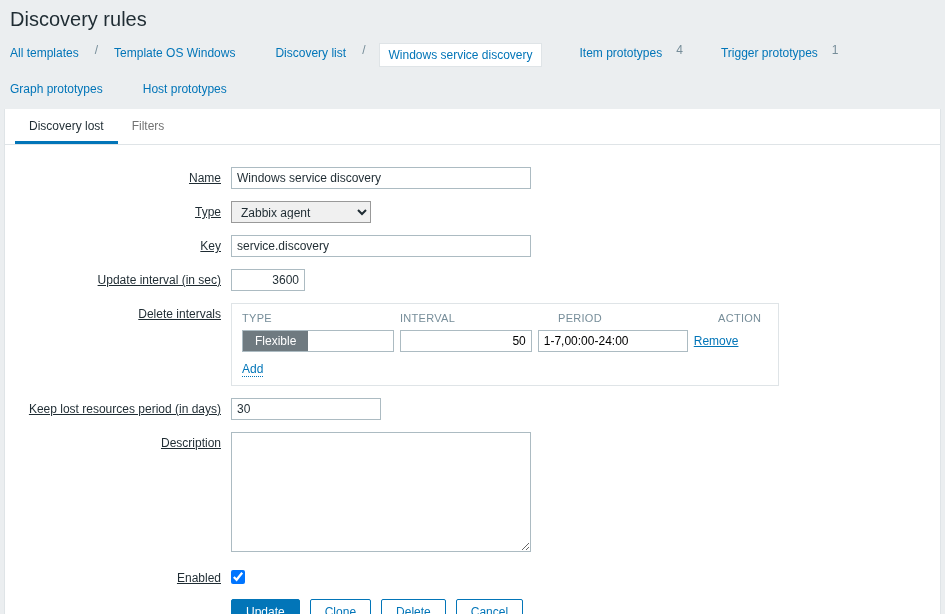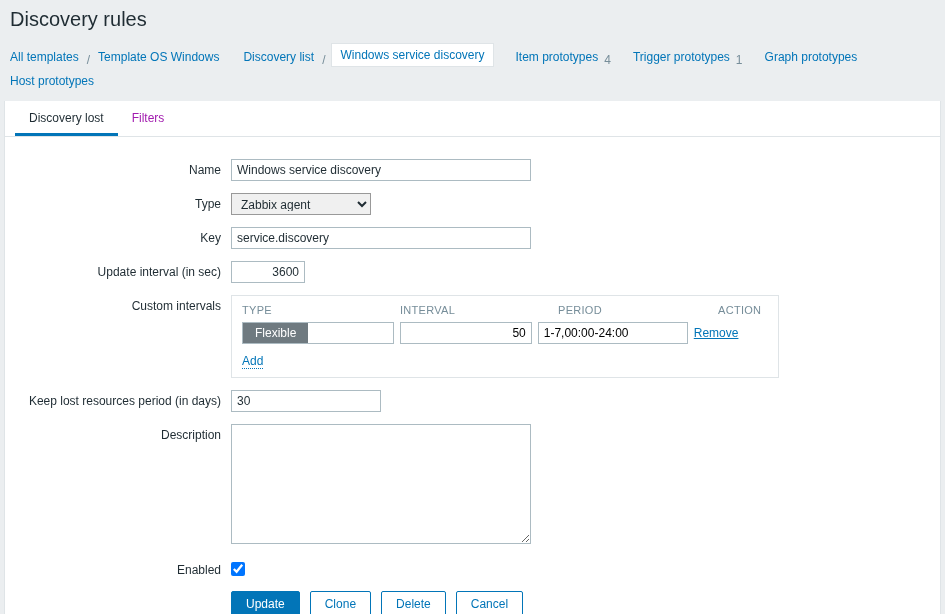--- a/index.html
+++ b/index.html
@@ -19,22 +19,22 @@
   .page-title {
     font-size: 20px;
     font-weight: normal;
     color: #1f2c33;
     margin-bottom: 12px;
     padding-left: 2px;
   }
   .breadcrumb {
     display: flex;
     flex-wrap: wrap;
-    align-items: flex-end;
-    gap: 4px;
+    align-items: flex-start;
+    gap: 12px;
     padding-bottom: 10px;
   }
   .breadcrumb a, .breadcrumb .current, .breadcrumb .sep, .breadcrumb .grey {
     font-size: 12px;
   }
   .breadcrumb a {
     color: #0275b8;
     text-decoration: none;
     cursor: pointer;
     padding: 3px 2px;
@@ -54,21 +54,21 @@
     border-top: none;
     margin: 0 4px;
   }
   .tabs {
     display: flex;
     border-bottom: 1px solid #dfe4e7;
     padding: 0 10px;
   }
   .tab {
     padding: 10px 14px 8px 14px;
-    color: #a21caf;
+    color: #737373;
     cursor: pointer;
     border-bottom: 3px solid transparent;
     font-size: 12px;
   }
   .tab.active {
     color: #1f2c33;
     border-bottom: 3px solid #0275b8;
   }
   .form {
     padding: 22px 10px 20px 10px;
@@ -77,20 +77,21 @@
     display: flex;
     align-items: flex-start;
     margin-bottom: 12px;
   }
   .row .label {
     width: 216px;
     text-align: right;
     padding-right: 10px;
     padding-top: 4px;
     color: #1f2c33;
+    text-decoration: underline;
   }
   .row .field { flex: 1; }
   input[type=text].wide, select.select-type {
     border: 1px solid #acbbc2;
     font-size: 12px;
     padding: 3px 5px;
     height: 22px;
     background: #fff;
     color: #1f2c33;
   }
@@ -240,21 +241,21 @@
     </div>
 
     <div class="row">
       <div class="label">Update interval (in sec)</div>
       <div class="field">
         <input type="text" class="wide narrow" value="3600" style="">
       </div>
     </div>
 
     <div class="row">
-      <div class="label">Custom intervals</div>
+      <div class="label">Delete intervals</div>
       <div class="field">
         <div class="ci-box">
           <div class="ci-head">
             <div class="col1">TYPE</div>
             <div class="col2">INTERVAL</div>
             <div class="col3">PERIOD</div>
             <div class="col4">ACTION</div>
           </div>
           <div class="ci-row">
             <div class="seg">

